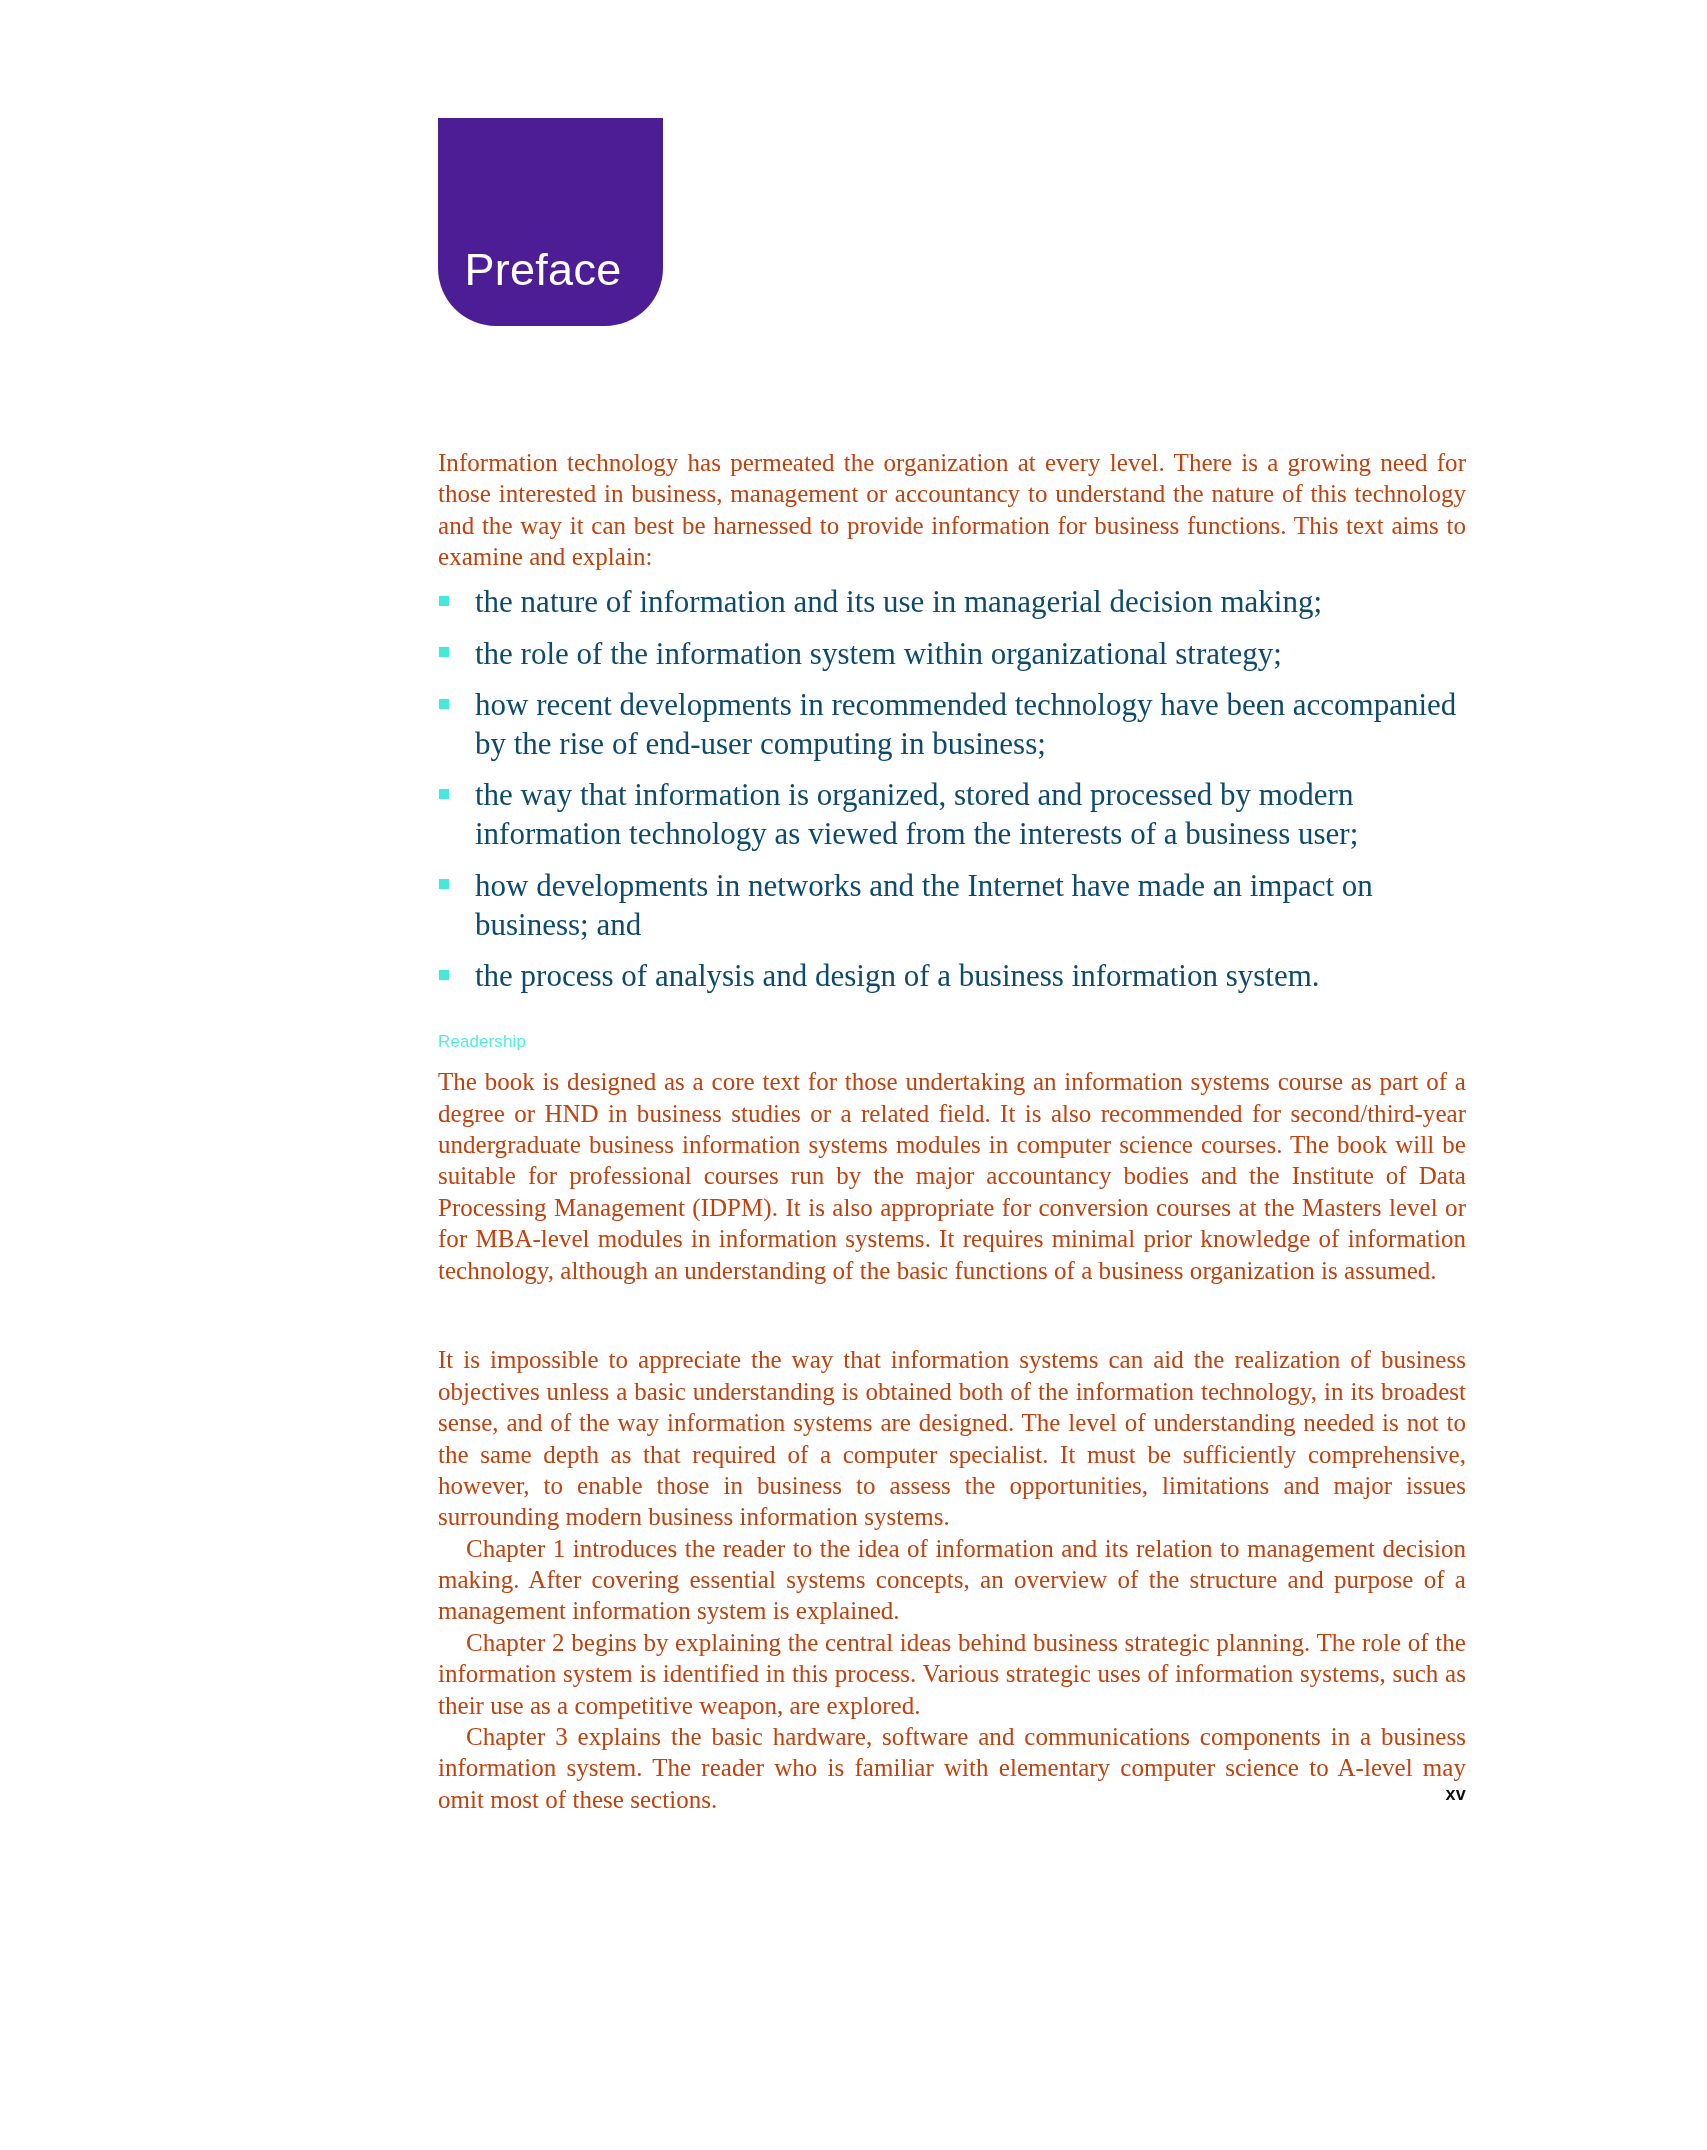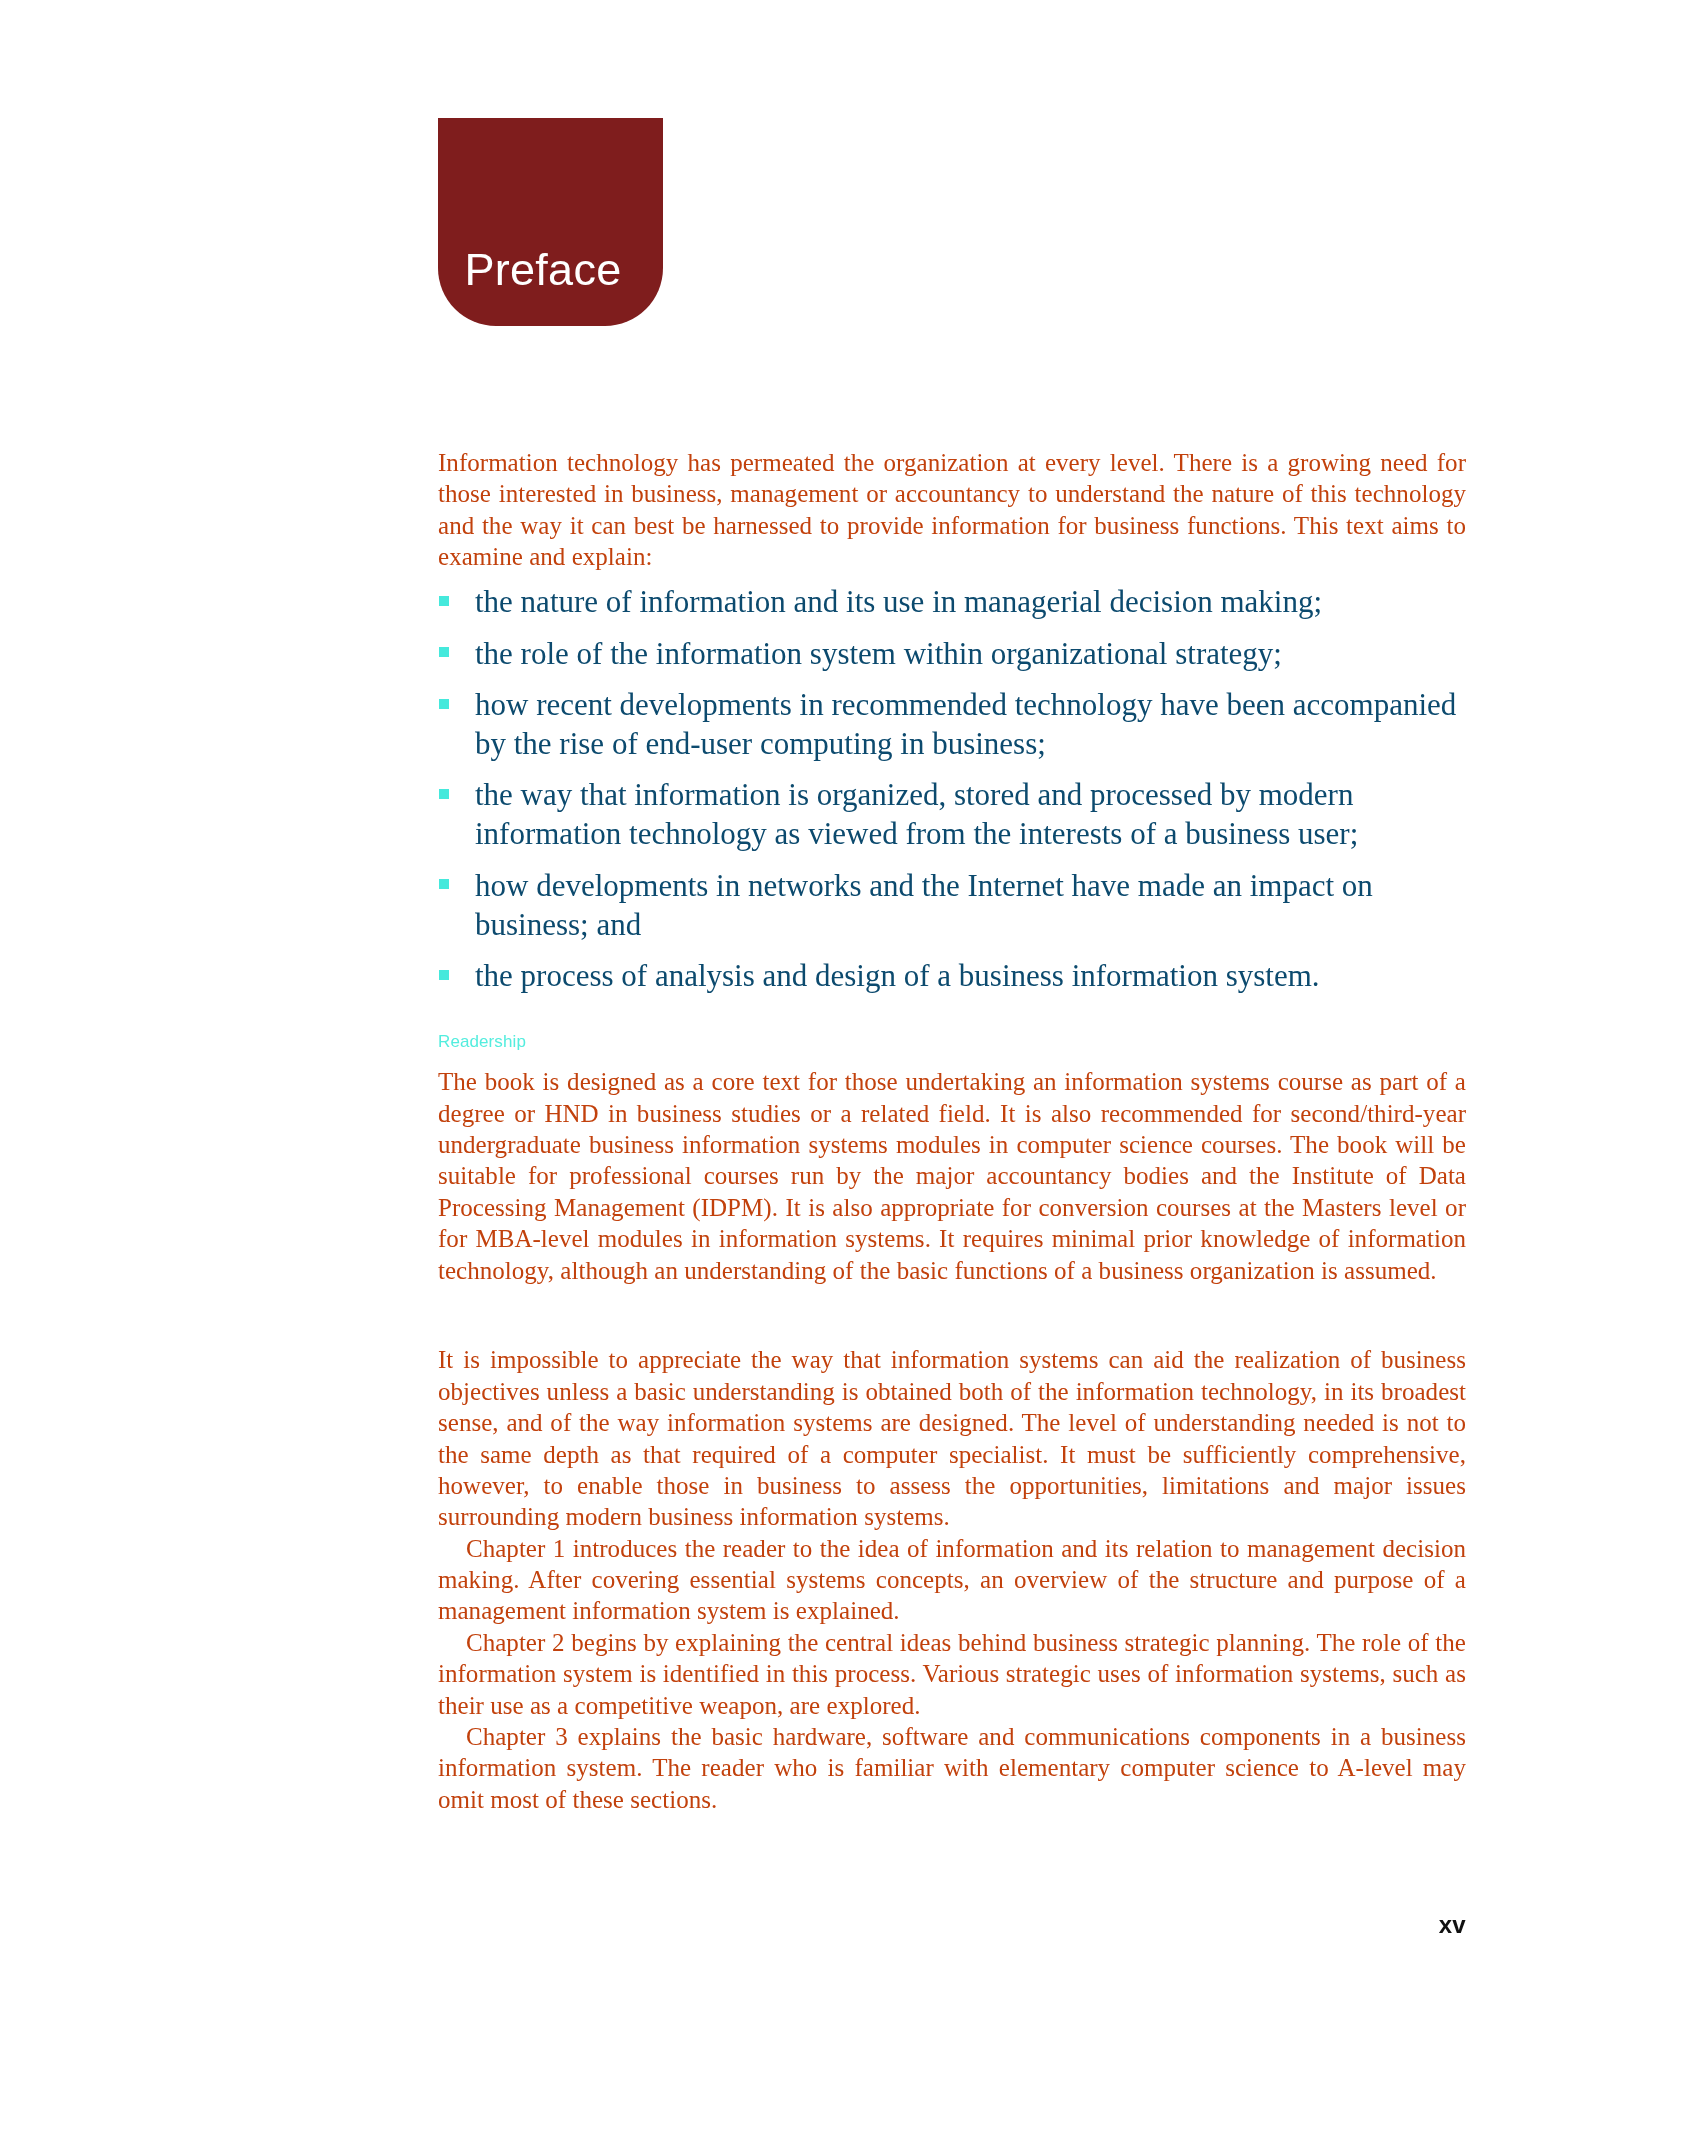--- a/index.html
+++ b/index.html
@@ -24,21 +24,21 @@
     overflow: hidden;
   }
 
   
   .preface-box {
     position: absolute;
     left: 438px;
     top: 118px;
     width: 225px;
     height: 208px;
-    background: #7f1d1d;
+    background: #4c1d95;
     border-radius: 0 0 58px 58px;
     box-sizing: border-box;
   }
   .preface-label {
     position: absolute;
     left: 26.4px;
     bottom: 34px;
     font-family: "Liberation Sans", "DejaVu Sans", sans-serif;
     font-size: 45px;
     font-weight: 400;
@@ -108,23 +108,23 @@
   }
 
   .gap-before-head { height: 33px; }
   .gap-after-head  { height: 14.5px; }
   .gap-section     { height: 44px; }
 
   
   .folio {
     position: absolute;
     right: 241px;
-    top: 1911px;
+    top: 1784px;
     font-family: "Liberation Sans", "DejaVu Sans", sans-serif;
-    font-size: 24px;
+    font-size: 18px;
     font-weight: 700;
     color: #111111;
     letter-spacing: 0.3px;
   }
 </style>
 </head>
 <body>
 
 <div class="page">
 

